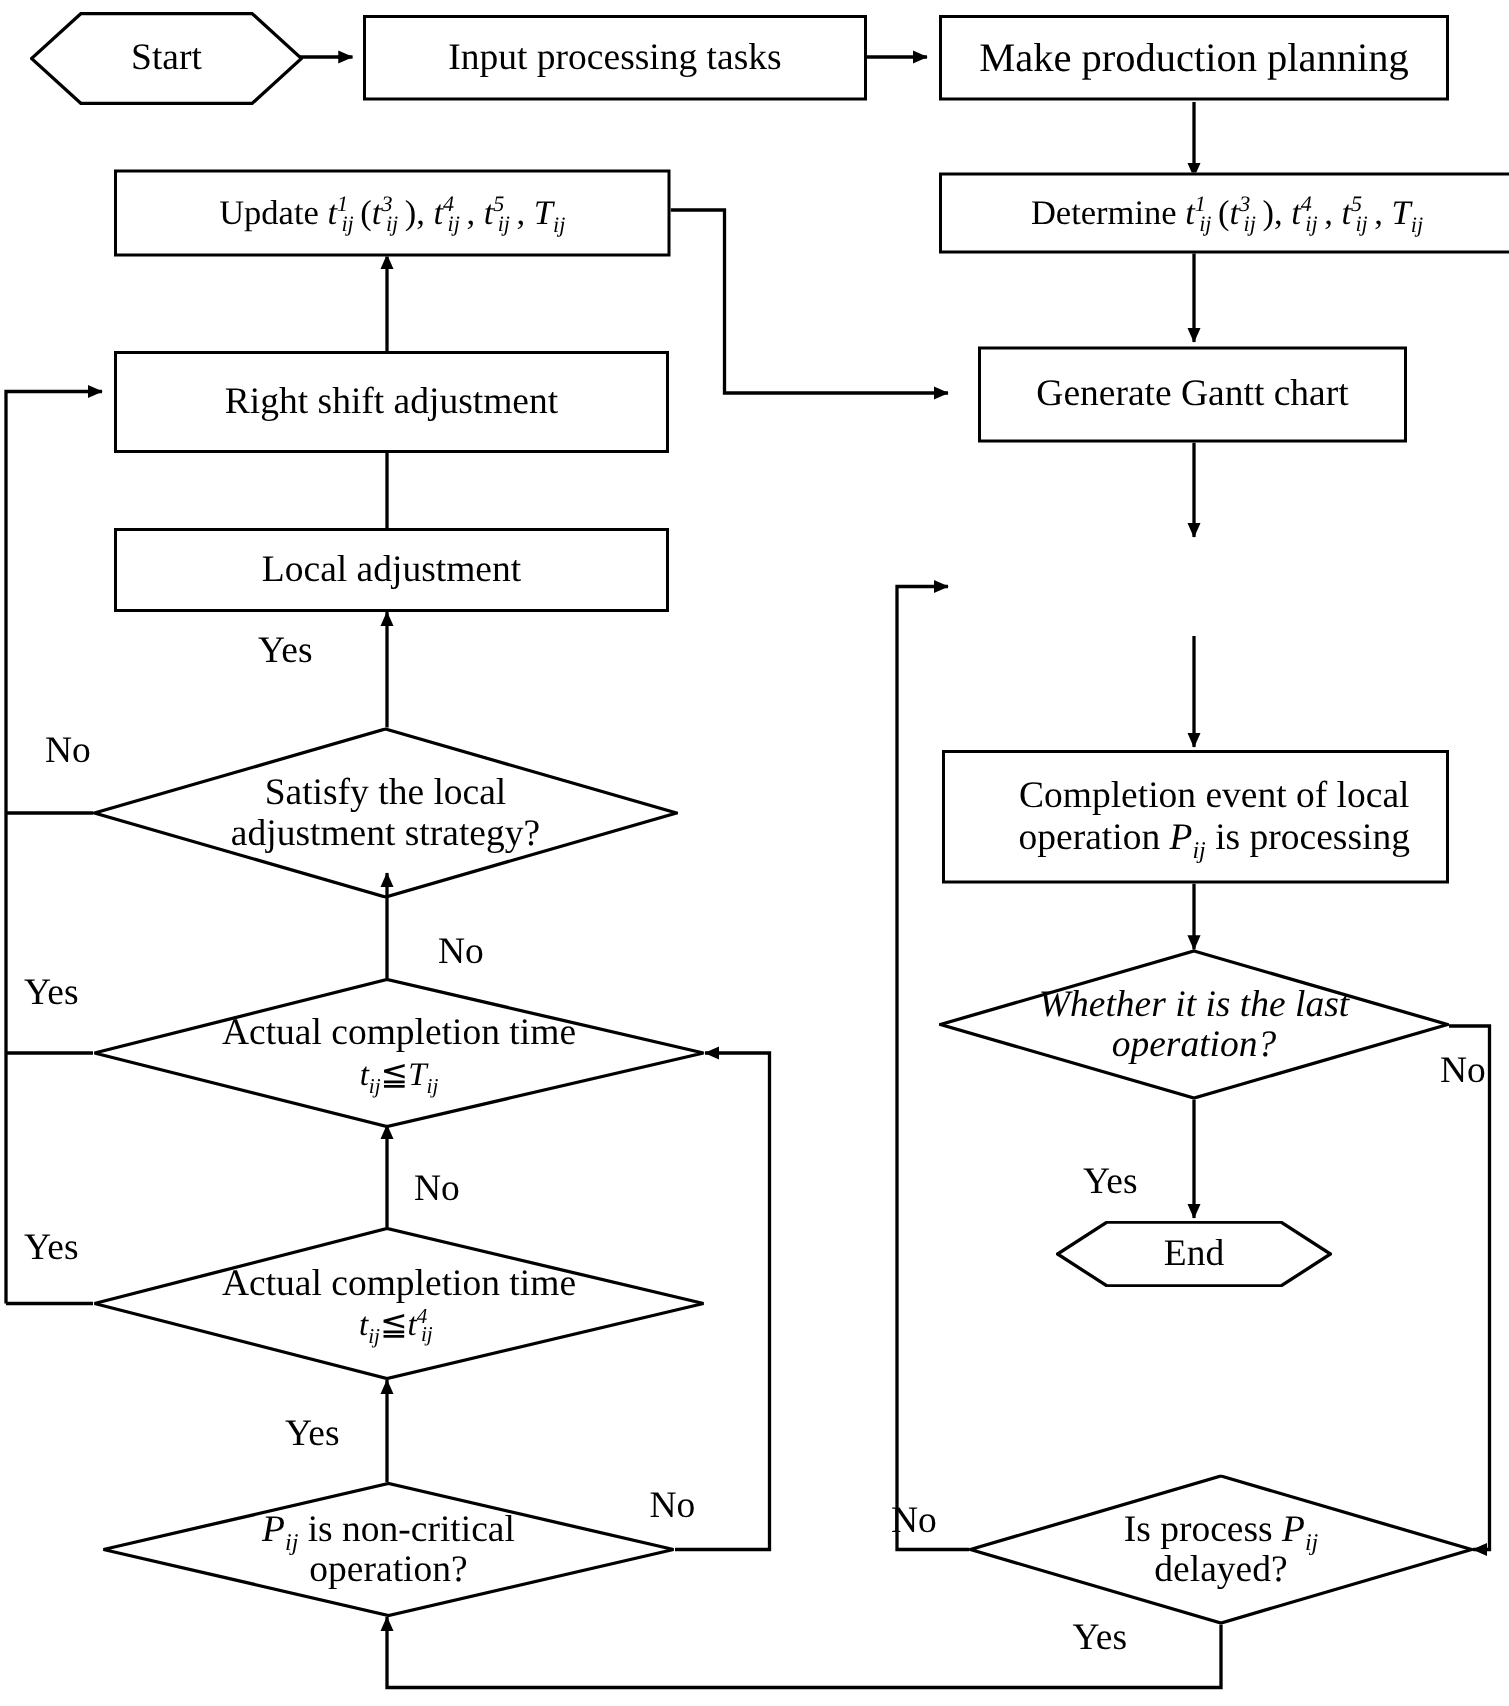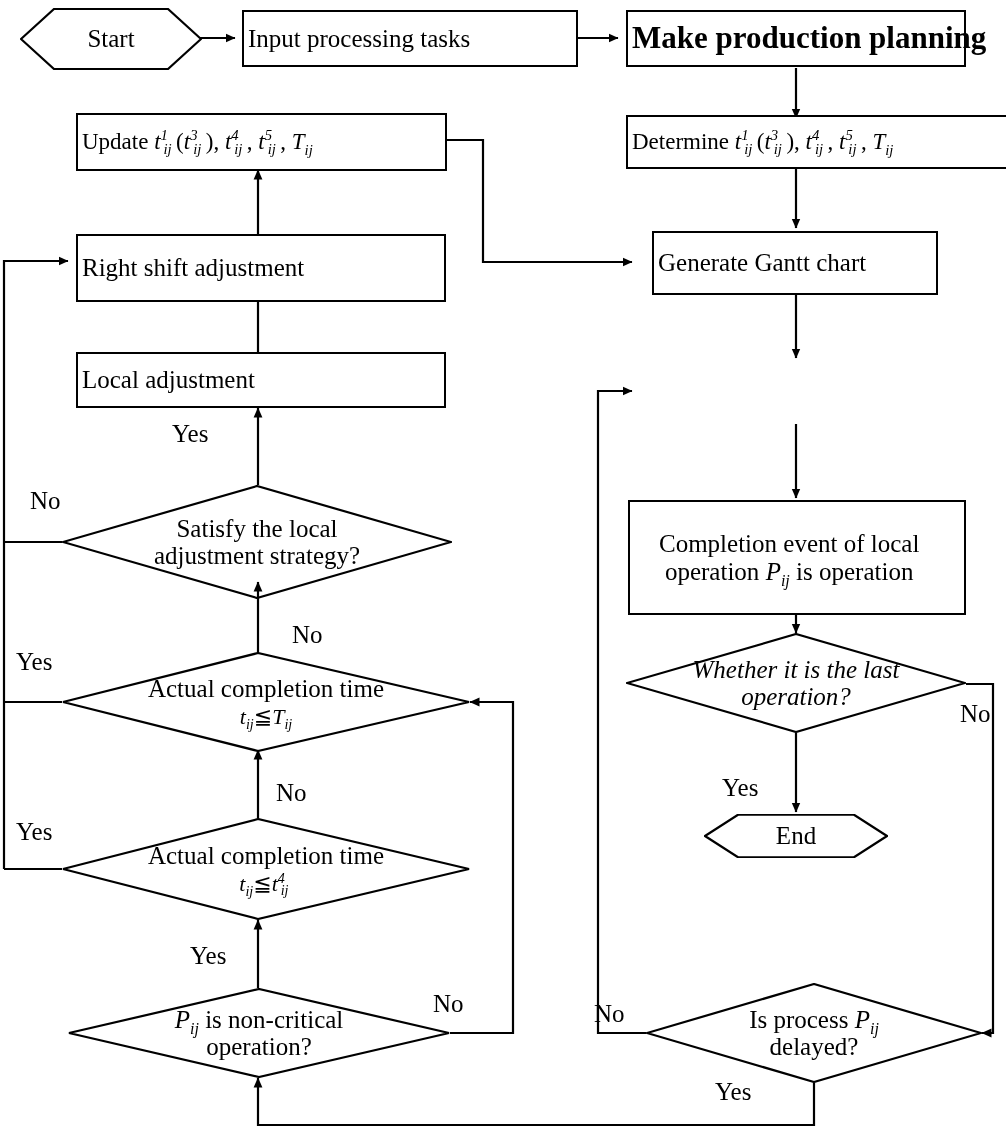--- a/index.html
+++ b/index.html
@@ -20,20 +20,21 @@
     left: 0; top: 0;
     width: 1006px;
     height: 1137px;
     pointer-events: none;
   }
   .node {
     position: absolute;
     box-sizing: border-box;
     display: flex;
     align-items: center;
+    justify-content: center;
     text-align: center;
     color: #000;
   }
   .rect {
     border: 2px solid #000;
     background: #fff;
   }
   .node .label {
     line-height: 1.12;
     padding: 0 4px;
@@ -134,21 +135,21 @@
     <svg class="outline" viewBox="0 0 182 62" preserveAspectRatio="none">
       <polygon points="34,1 148,1 181,31 148,61 34,61 1,31" fill="#fff" stroke="#000" stroke-width="2.2" vector-effect="non-scaling-stroke"></polygon>
     </svg>
     <span class="label">Start</span>
   </div>
 
   <div class="node rect" style="left:242px; top:10px; width:336px; height:57px; font-size:25px;">
     <span class="label">Input processing tasks</span>
   </div>
 
-  <div class="node rect" style="left:626px; top:10px; width:340px; height:57px; font-size:31px;font-weight:bold;">
+  <div class="node rect" style="left:626px; top:10px; width:340px; height:57px; font-size:27px;">
     <span class="label">Make production planning</span>
   </div>
 
   <div class="node rect" style="left:626px; top:115px; width:384px; height:54px; font-size:23px;">
     <span class="label"><span>Determine </span><i class="v">t</i><sup>1</sup><span class="ssub">ij</span>(<i class="v">t</i><sup>3</sup><span class="ssub">ij</span>), <i class="v">t</i><sup>4</sup><span class="ssub">ij</span>, <i class="v">t</i><sup>5</sup><span class="ssub">ij</span>, <i class="v">T</i><sub>ij</sub></span>
   </div>
 
   <div class="node rect" style="left:76px; top:113px; width:371px; height:58px; font-size:23px;">
     <span class="label"><span>Update </span><i class="v">t</i><sup>1</sup><span class="ssub">ij</span>(<i class="v">t</i><sup>3</sup><span class="ssub">ij</span>), <i class="v">t</i><sup>4</sup><span class="ssub">ij</span>, <i class="v">t</i><sup>5</sup><span class="ssub">ij</span>, <i class="v">T</i><sub>ij</sub></span>
   </div>
@@ -159,22 +160,22 @@
 
   <div class="node rect" style="left:76px; top:234px; width:370px; height:68px; font-size:25px;">
     <span class="label">Right shift adjustment</span>
   </div>
 
   <div class="node rect" style="left:76px; top:352px; width:370px; height:56px; font-size:25px;">
     <span class="label">Local  adjustment</span>
   </div>
 
 
-  <div class="node rect" style="left:628px; top:500px; width:338px; height:115px; font-size:25px;padding-left:25px;">
-    <span class="label wrap"><span>Completion event of local</span><br><span>operation </span><i class="v">P</i><sub>ij</sub><span> is operation</span></span>
+  <div class="node rect" style="left:628px; top:500px; width:338px; height:89px; font-size:25px;padding-left:25px;">
+    <span class="label wrap"><span>Completion event of local</span><br><span>operation </span><i class="v">P</i><sub>ij</sub><span> is processing</span></span>
   </div>
 
   <div class="shape-host" style="left:62px; top:485px; width:390px; height:114px; font-size:25px;">
     <svg class="outline" viewBox="0 0 390 114" preserveAspectRatio="none">
       <polygon points="195,1 389,57 195,113 1,57" fill="none" stroke="#000" stroke-width="2.2" vector-effect="non-scaling-stroke"></polygon>
     </svg>
     <span class="label"><span>Satisfy the local</span><br><span>adjustment strategy?</span></span>
   </div>
 
   <div class="shape-host" style="left:62px; top:652px; width:408px; height:100px; font-size:25px;">

